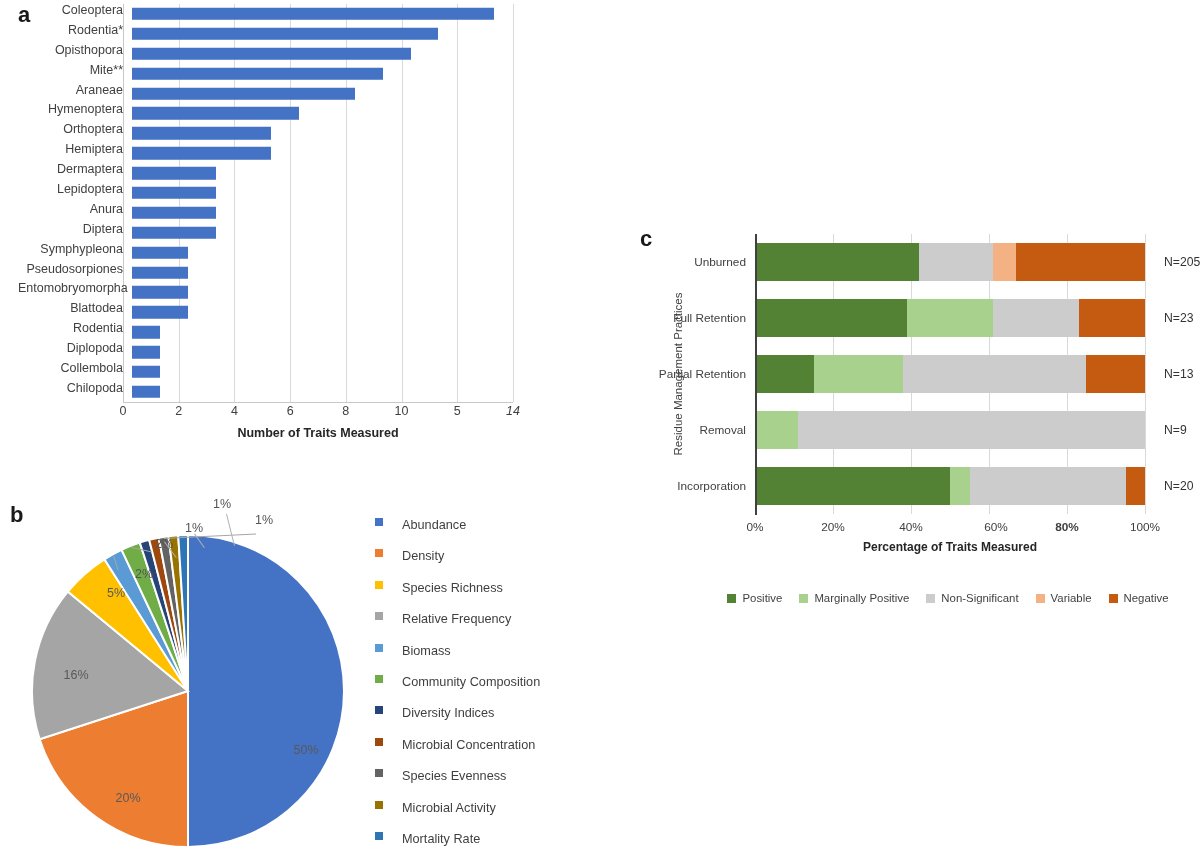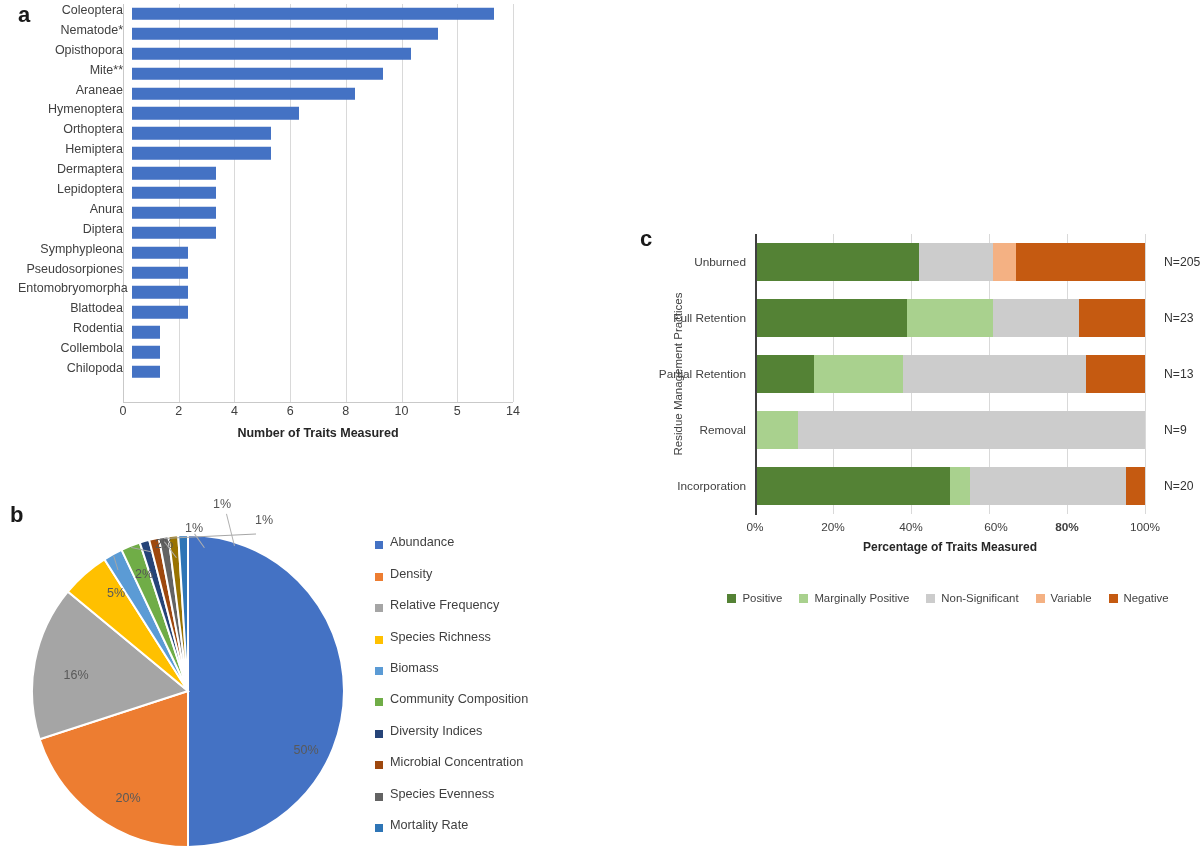--- a/index.html
+++ b/index.html
@@ -120,22 +120,23 @@
   }
   .pie-pct.inside { color: #595959; }
 
   .b-legend {
     position: absolute;
     left: 375px; top: 28px;
     width: 215px;
   }
   .b-legend-item {
     display: flex;
-    align-items: flex-end;
+    align-items: flex-start;
     height: 31.4px;
+    gap: 12px;
   }
   .b-swatch {
     width: 8px; height: 8px;
     margin-right: 7px;
     flex: 0 0 auto;
   }
   .b-legend-label {
     font-size: 12.7px;
     color: #3f3f3f;
     white-space: nowrap;
@@ -268,21 +269,21 @@
       <div class="vline" style="left: 390px;"></div>
     </div>
   <div class="a-rows" id="a-rows">
       <div class="a-row">
         <div class="a-label">Coleoptera</div>
         <div class="a-track">
           <div class="a-bar" style="width: 362.143px; background: rgb(68, 114, 196);"></div>
         </div>
       </div>
       <div class="a-row">
-        <div class="a-label">Nematode*</div>
+        <div class="a-label">Rodentia*</div>
         <div class="a-track">
           <div class="a-bar" style="width: 306.429px; background: rgb(68, 114, 196);"></div>
         </div>
       </div>
       <div class="a-row">
         <div class="a-label">Opisthopora</div>
         <div class="a-track">
           <div class="a-bar" style="width: 278.571px; background: rgb(68, 114, 196);"></div>
         </div>
       </div>
@@ -359,20 +360,26 @@
         </div>
       </div>
       <div class="a-row">
         <div class="a-label">Blattodea</div>
         <div class="a-track">
           <div class="a-bar" style="width: 55.7143px; background: rgb(68, 114, 196);"></div>
         </div>
       </div>
       <div class="a-row">
         <div class="a-label">Rodentia</div>
+        <div class="a-track">
+          <div class="a-bar" style="width: 27.8571px; background: rgb(68, 114, 196);"></div>
+        </div>
+      </div>
+      <div class="a-row">
+        <div class="a-label">Diplopoda</div>
         <div class="a-track">
           <div class="a-bar" style="width: 27.8571px; background: rgb(68, 114, 196);"></div>
         </div>
       </div>
       <div class="a-row">
         <div class="a-label">Collembola</div>
         <div class="a-track">
           <div class="a-bar" style="width: 27.8571px; background: rgb(68, 114, 196);"></div>
         </div>
       </div>
@@ -385,21 +392,21 @@
     </div>
   <div class="a-xaxis"></div>
   <div class="a-ticks" id="a-ticks">
       <div class="a-tick" style="left: 0px;">0</div>
       <div class="a-tick" style="left: 55.7143px;">2</div>
       <div class="a-tick" style="left: 111.429px;">4</div>
       <div class="a-tick" style="left: 167.143px;">6</div>
       <div class="a-tick" style="left: 222.857px;">8</div>
       <div class="a-tick" style="left: 278.571px;">10</div>
       <div class="a-tick" style="left: 334.286px;">5</div>
-      <div class="a-tick" style="left: 390px;">14</div>
+      <div class="a-tick" style="left: 390px; font-style: italic;">14</div>
     </div>
   <div class="a-xtitle">Number of Traits Measured</div>
 </div>
 
 <div id="panel-b">
   <div class="panel-letter letter-b">b</div>
 
   <div class="pie-wrap" id="pie-wrap">
     <svg class="pie-svg" width="330" height="318" viewBox="0 0 330 318" id="pie-svg">
         <path d="M 160 159 L 160 3 A 156 156 0 0 1 160.00000000000003 315 Z" fill="#4472C4" stroke="#ffffff" stroke-width="2"></path>
@@ -434,46 +441,50 @@
   <div class="b-legend" id="b-legend">
       <div class="b-legend-item">
         <span class="b-swatch" style="background: rgb(68, 114, 196);"></span>
         <span class="b-legend-label">Abundance</span>
       </div>
       <div class="b-legend-item">
         <span class="b-swatch" style="background: rgb(237, 125, 49);"></span>
         <span class="b-legend-label">Density</span>
       </div>
       <div class="b-legend-item">
+        <span class="b-swatch" style="background: rgb(255, 192, 0);"></span>
+        <span class="b-legend-label">Species Richness</span>
+      </div>
+      <div class="b-legend-item">
         <span class="b-swatch" style="background: rgb(165, 165, 165);"></span>
         <span class="b-legend-label">Relative Frequency</span>
       </div>
       <div class="b-legend-item">
-        <span class="b-swatch" style="background: rgb(255, 192, 0);"></span>
-        <span class="b-legend-label">Species Richness</span>
-      </div>
-      <div class="b-legend-item">
         <span class="b-swatch" style="background: rgb(91, 155, 213);"></span>
         <span class="b-legend-label">Biomass</span>
       </div>
       <div class="b-legend-item">
         <span class="b-swatch" style="background: rgb(112, 173, 71);"></span>
         <span class="b-legend-label">Community Composition</span>
       </div>
       <div class="b-legend-item">
         <span class="b-swatch" style="background: rgb(38, 68, 120);"></span>
         <span class="b-legend-label">Diversity Indices</span>
       </div>
       <div class="b-legend-item">
         <span class="b-swatch" style="background: rgb(158, 72, 14);"></span>
         <span class="b-legend-label">Microbial Concentration</span>
       </div>
       <div class="b-legend-item">
         <span class="b-swatch" style="background: rgb(99, 99, 99);"></span>
         <span class="b-legend-label">Species Evenness</span>
+      </div>
+      <div class="b-legend-item">
+        <span class="b-swatch" style="background: rgb(153, 115, 0);"></span>
+        <span class="b-legend-label">Microbial Activity</span>
       </div>
       <div class="b-legend-item">
         <span class="b-swatch" style="background: rgb(46, 117, 182);"></span>
         <span class="b-legend-label">Mortality Rate</span>
       </div>
     </div>
 </div>
 
 <div id="panel-c">
   <div class="panel-letter letter-c">c</div>

